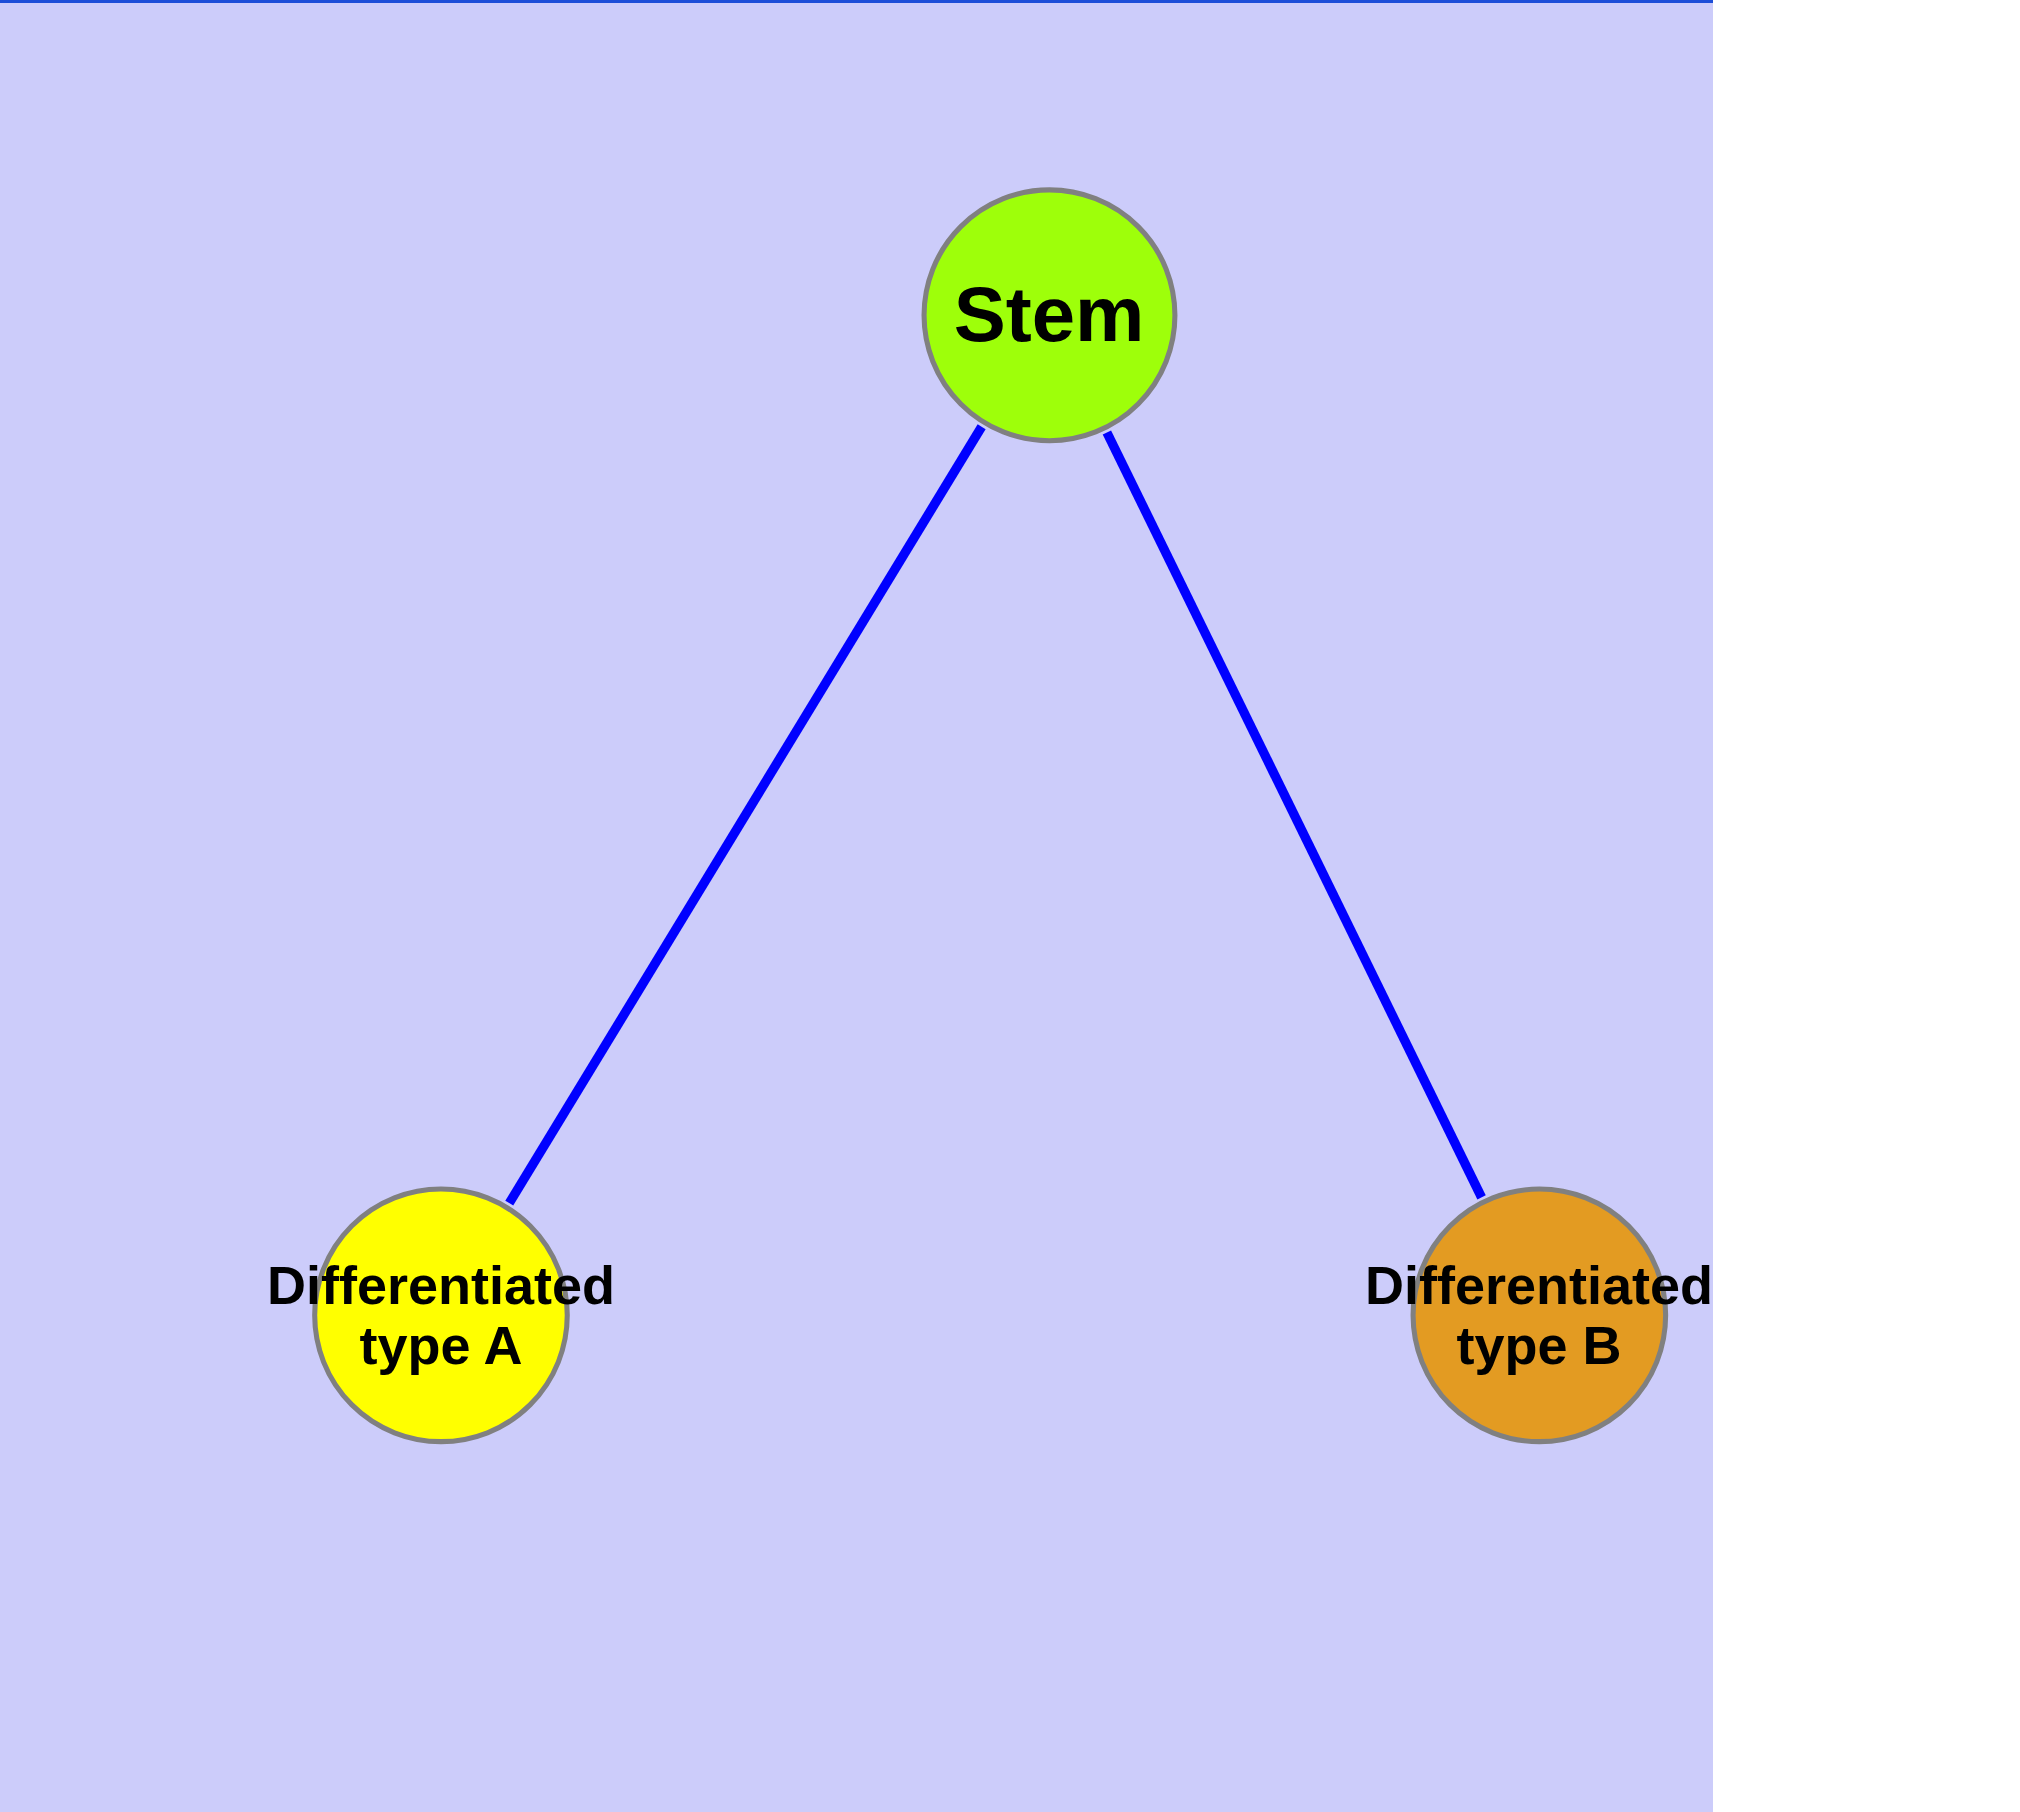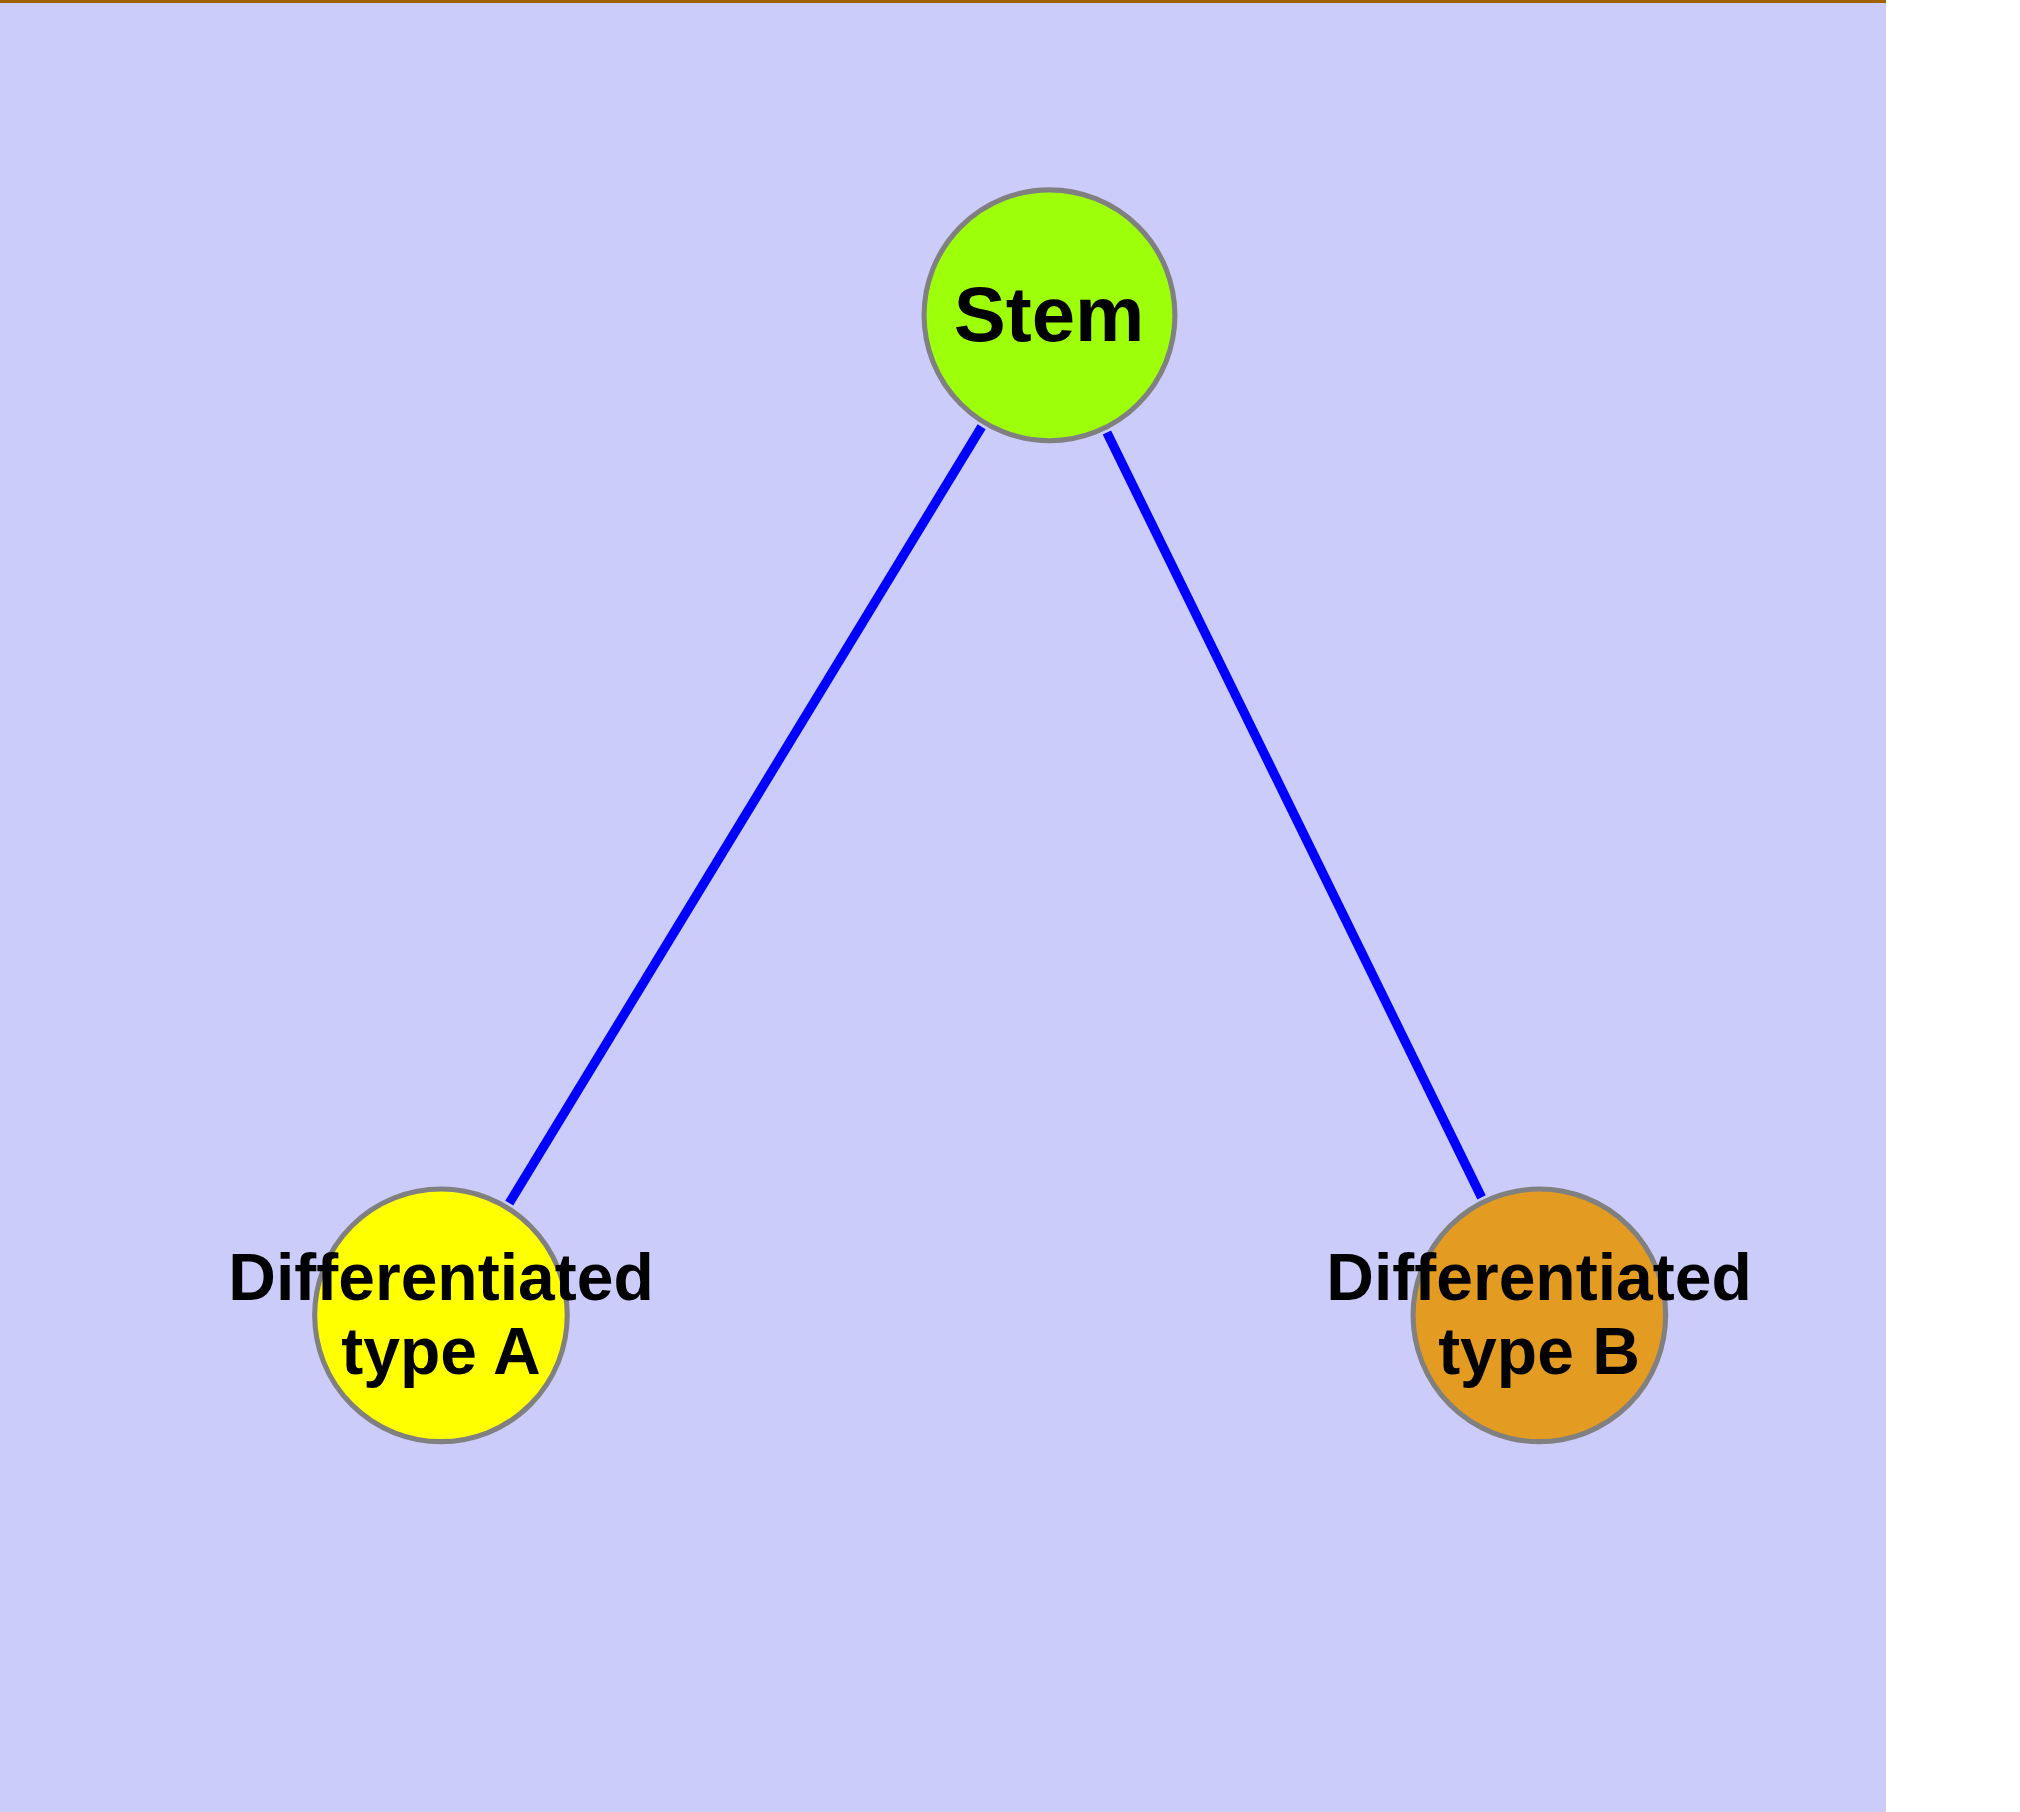--- a/index.html
+++ b/index.html
@@ -2,23 +2,23 @@
 <html style="font-size:13.6px"><head>
 <meta charset="utf-8">
 <style>
   html, body {
     margin: 0;
     padding: 0;
     background: #ffffff;
   }
   #canvas {
     position: relative;
-    width: 1886px;
+    width: 1713px;
     height: 1812px;
-    background: #a16207;
+    background: #1d4ed8;
     overflow: hidden;
     font-family: "Liberation Sans", sans-serif;
   }
   #plot-area {
     position: absolute;
     left: 0;
     top: 3.4px;
     width: 2021px;
     height: 1809px;
     background: #ccccfa;
@@ -35,21 +35,21 @@
     text-align: center;
     color: #000000;
     font-family: "Liberation Sans", sans-serif;
     font-weight: bold;
     line-height: 1.12;
     white-space: pre;
     pointer-events: none;
     transform: translate(-50%, -50%);
   }
   .label-stem   { font-size: 78px; }
-  .label-diff   { font-size: 66px; }
+  .label-diff   { font-size: 54px; }
 </style>
 </head>
 <body>
 
 <div id="canvas">
   <div id="plot-area"></div>
   <svg id="graph-svg" viewBox="0 0 2384 2138" xmlns="http://www.w3.org/2000/svg">
     <g id="edges-group">
         <line x1="1157.949392973492" y1="503.5594934418934" x2="600.5704161630438" y2="1419.5862241331592" stroke="#0000ff" stroke-width="11" stroke-linecap="butt"></line>
         <line x1="1305.7434453076805" y1="510.29976723713344" x2="1747.8166621903215" y2="1412.8021823262618" stroke="#0000ff" stroke-width="11" stroke-linecap="butt"></line>

